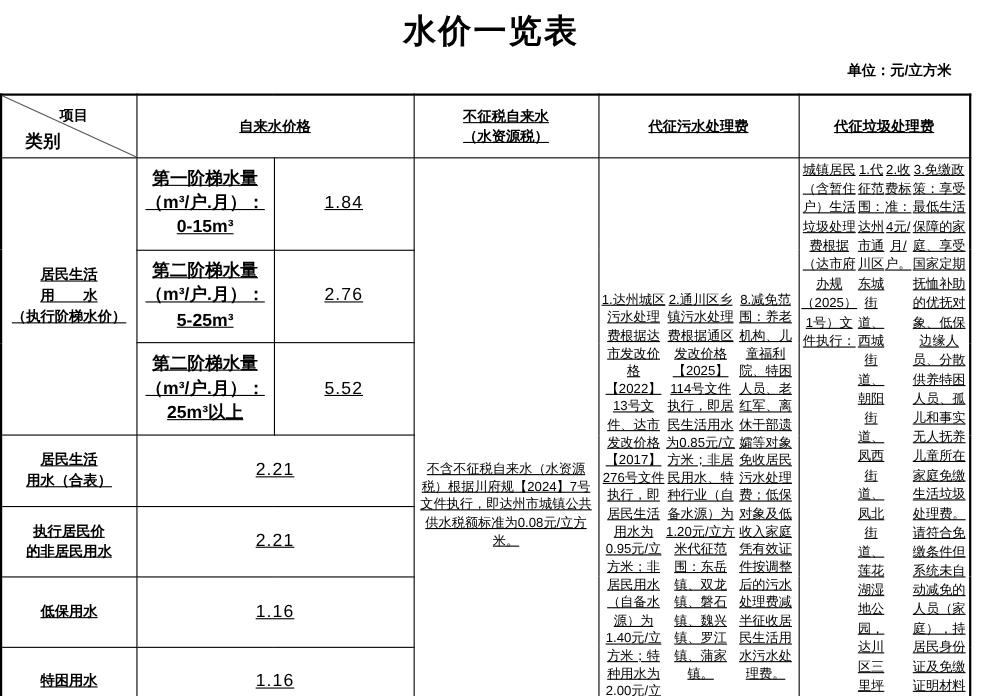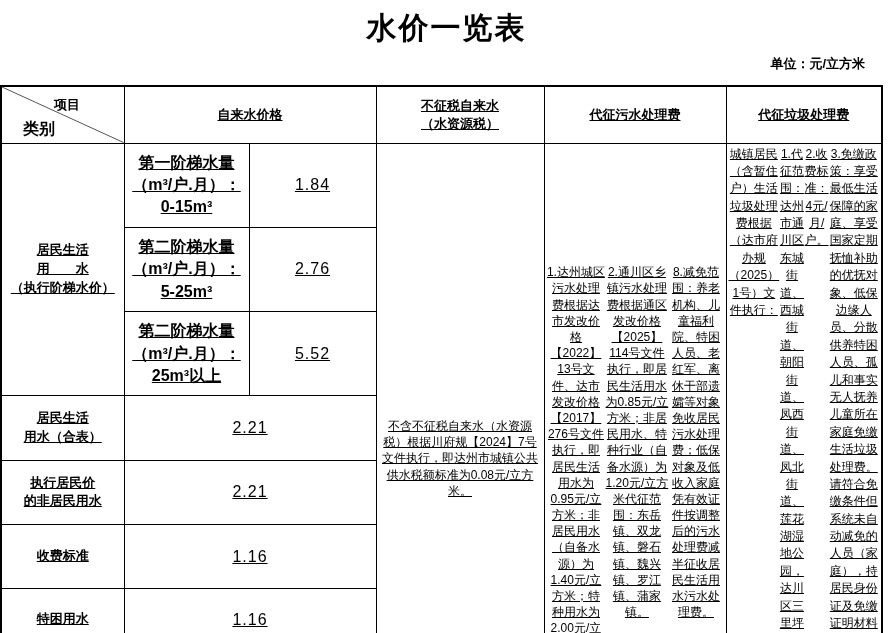--- a/index.html
+++ b/index.html
@@ -192,21 +192,21 @@
       <td class="cat-label">居民生活
 用水（合表）</td>
       <td colspan="2" class="price-val">2.21</td>
     </tr>
     <tr style="height:55px">
       <td class="cat-label">执行居民价
 的非居民用水</td>
       <td colspan="2" class="price-val">2.21</td>
     </tr>
     <tr style="height:55px">
-      <td class="cat-label">收费标准</td>
+      <td class="cat-label">低保用水</td>
       <td colspan="2" class="price-val">1.16</td>
     </tr>
     <tr style="height:53px">
       <td class="cat-label">特困用水</td>
       <td colspan="2" class="price-val">1.16</td>
     </tr>
     <tr style="height:52px">
       <td class="cat-label">特行用水</td>
       <td colspan="2" class="price-val">4.30</td>
     </tr>

